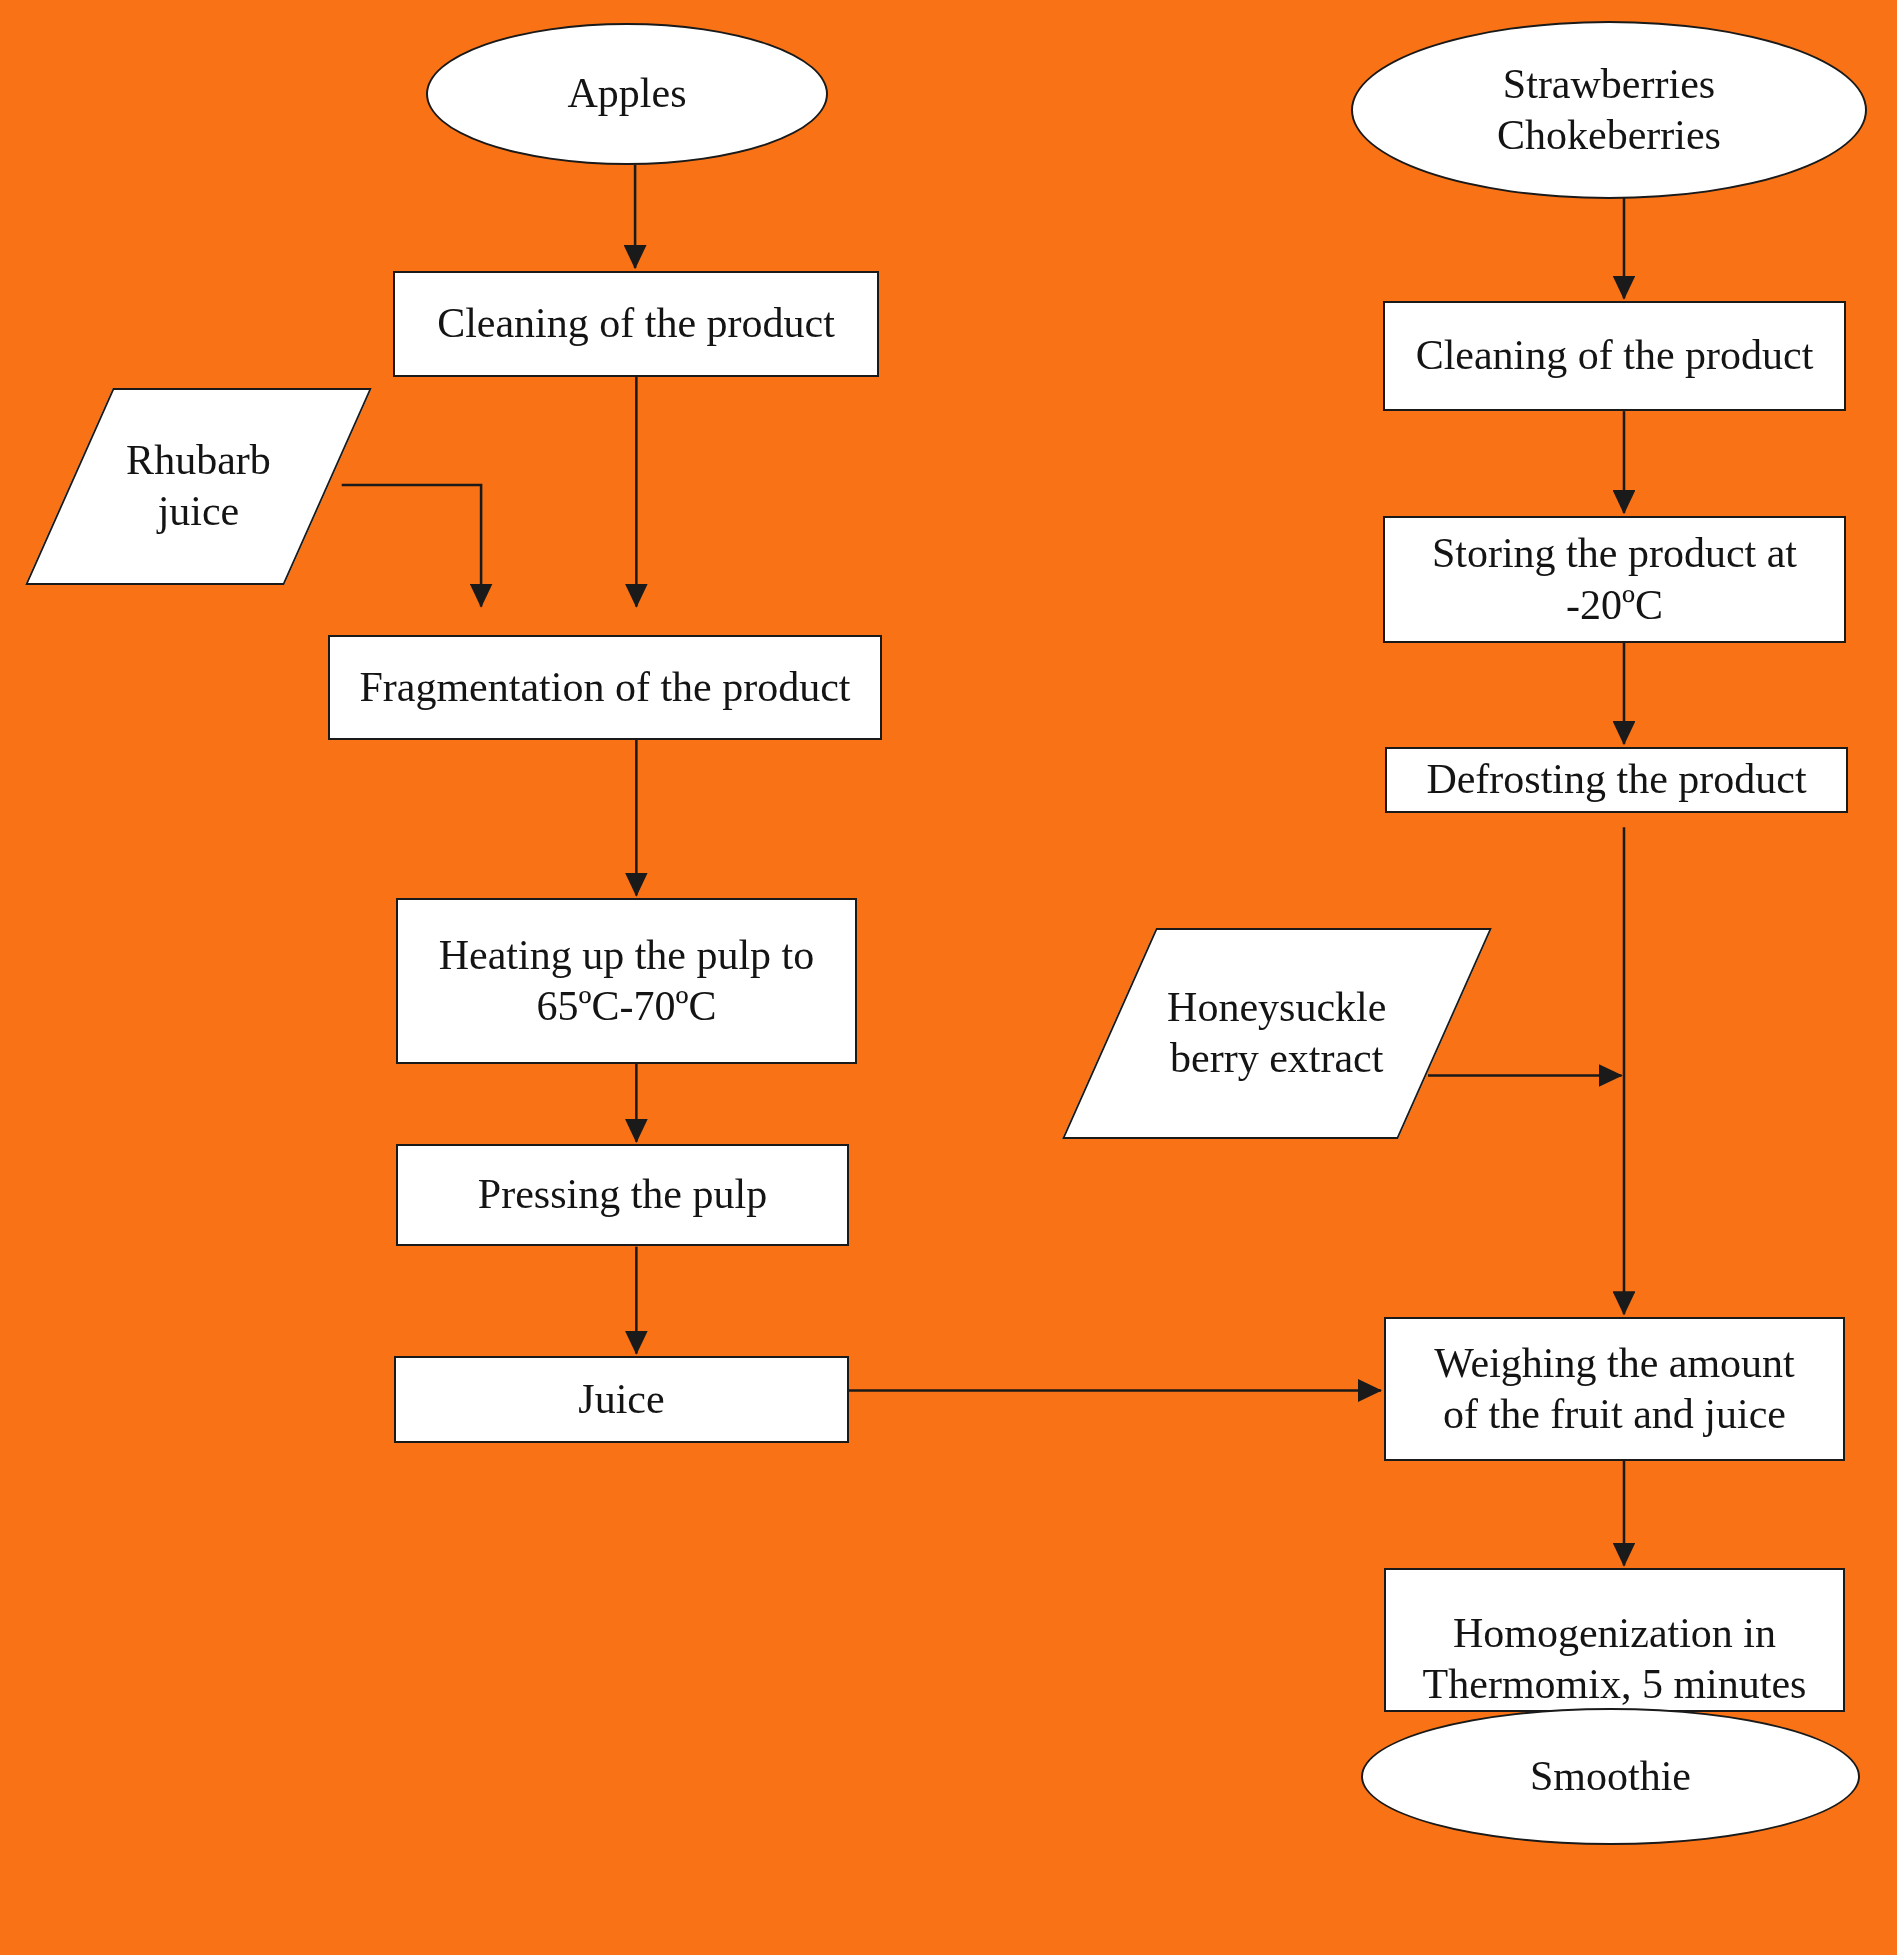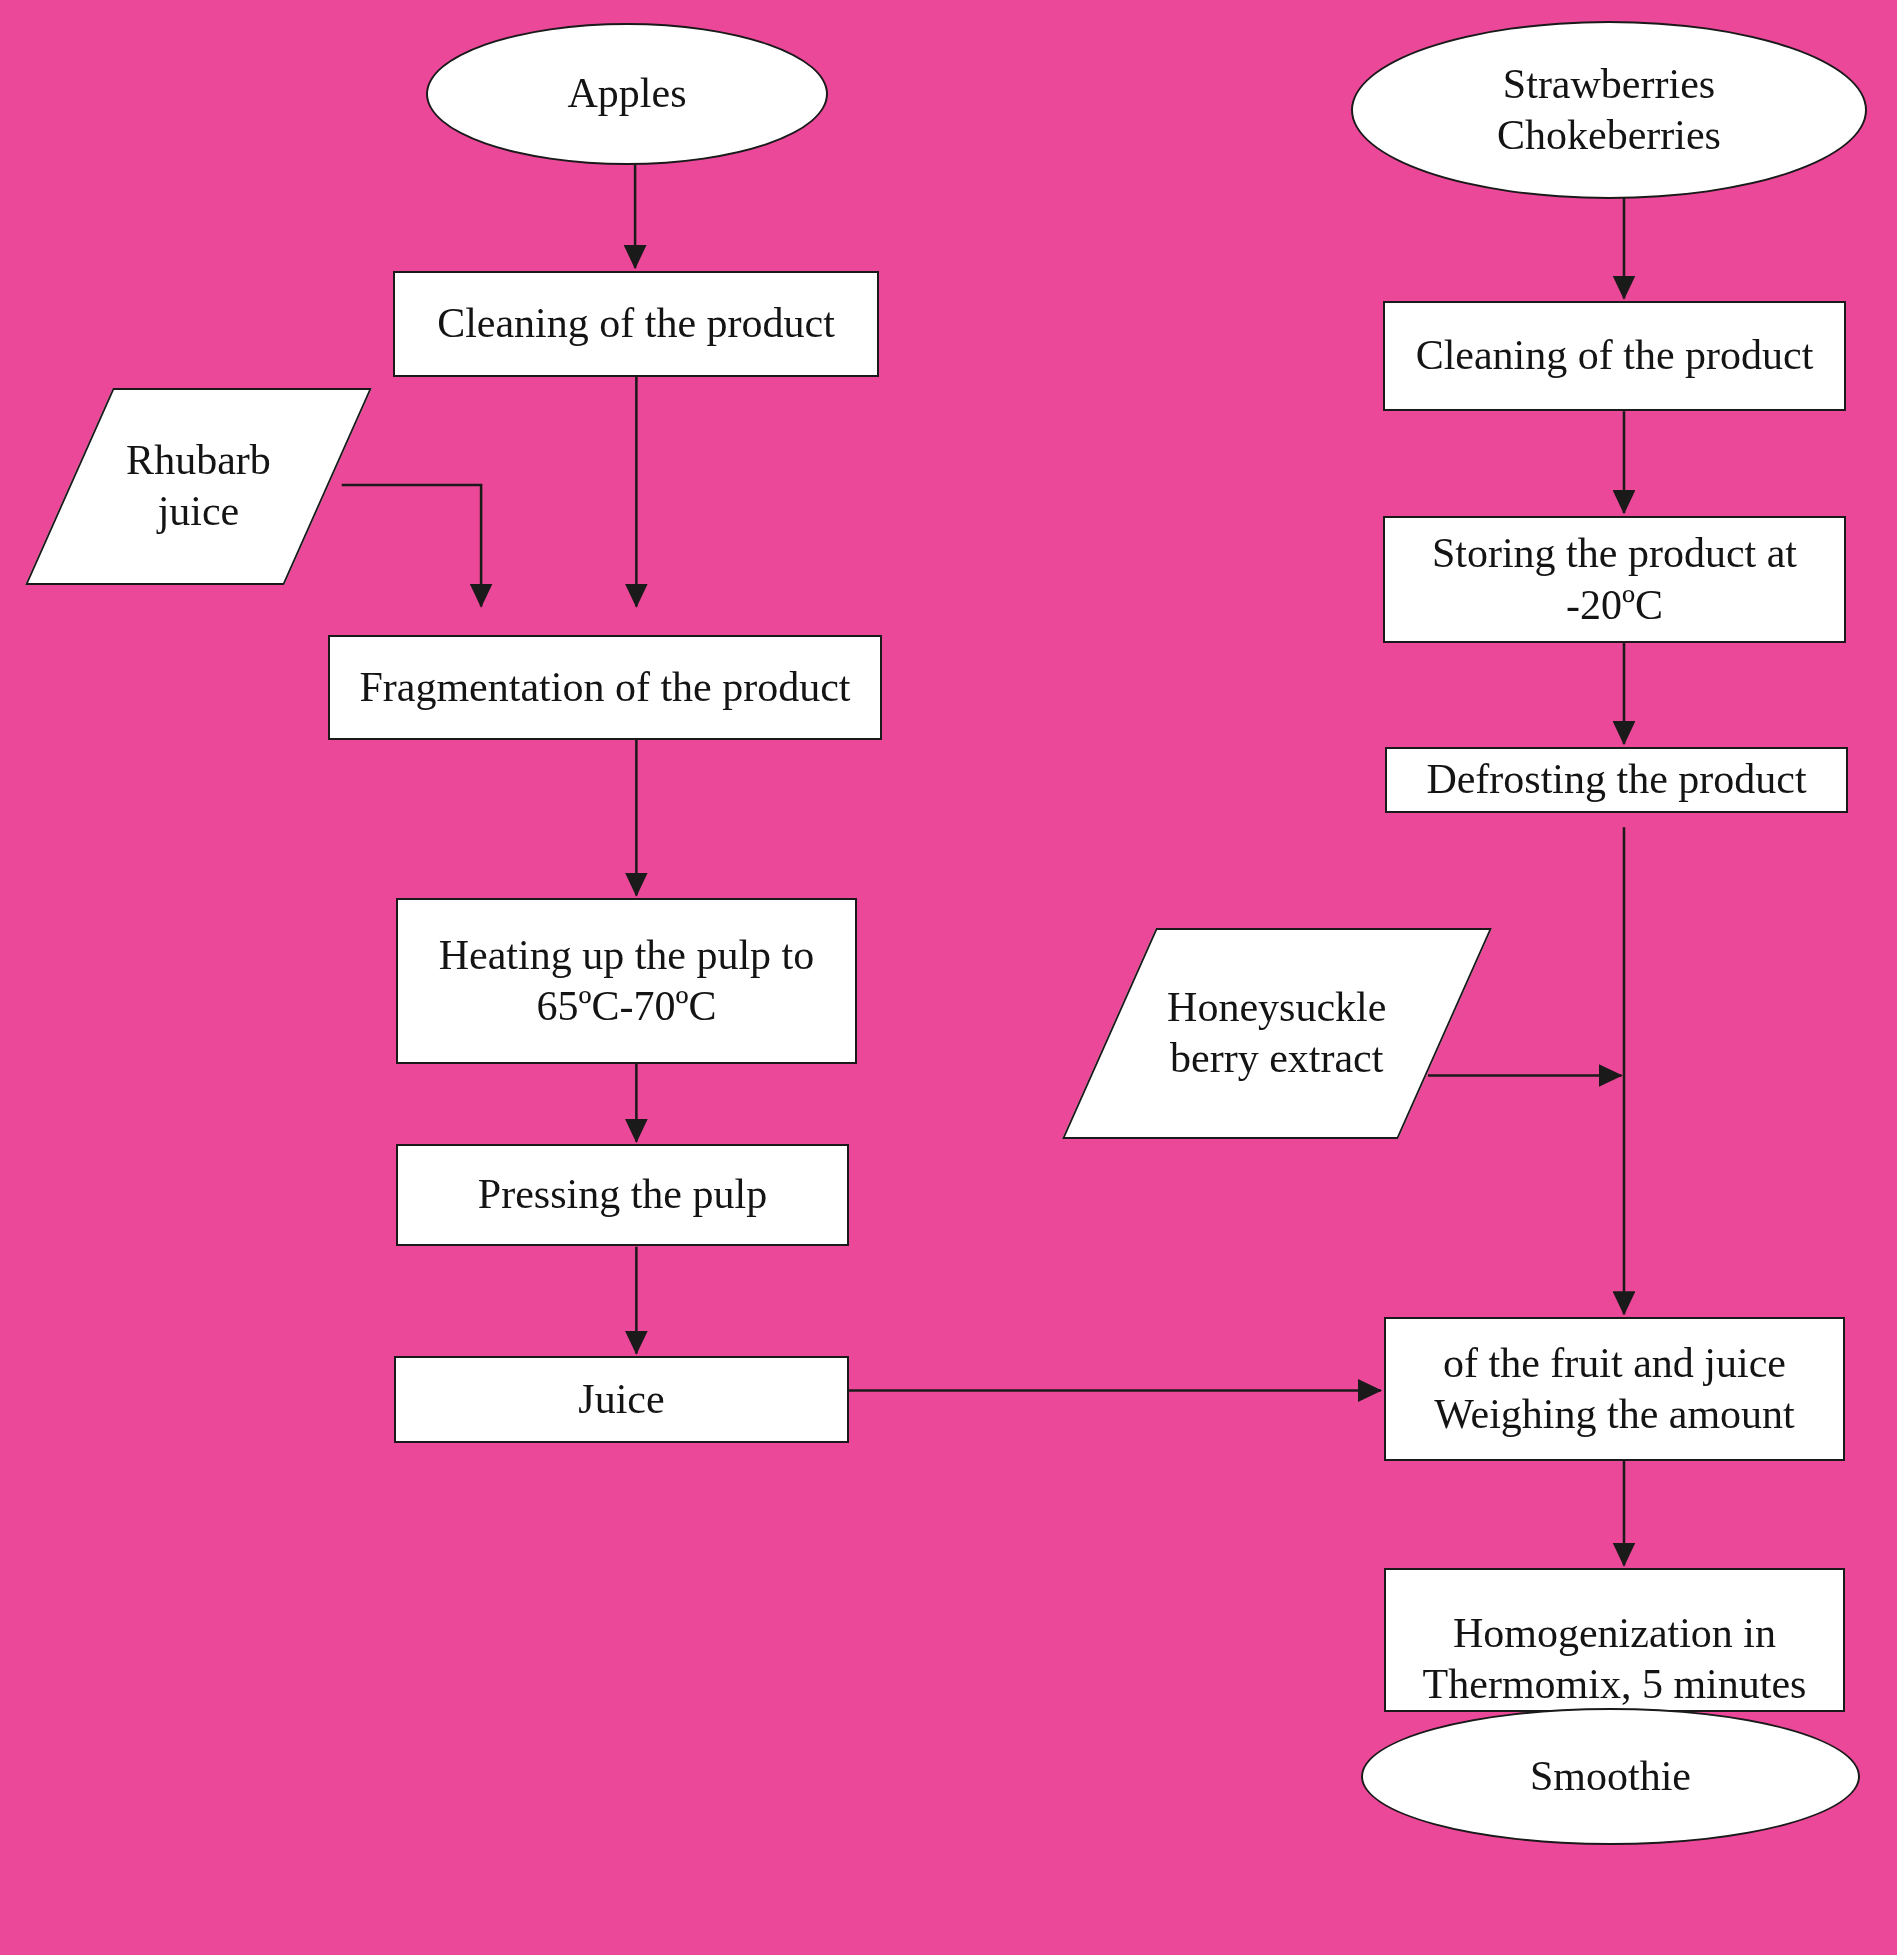--- a/index.html
+++ b/index.html
@@ -4,21 +4,21 @@
 <style>
   html, body {
     margin: 0;
     padding: 0;
     background: #ffffff;
   }
   #canvas {
     position: relative;
     width: 1897px;
     height: 1955px;
-    background: #ec4899;
+    background: #f97316;
     font-family: "Liberation Serif", "DejaVu Serif", serif;
     color: #141414;
     overflow: hidden;
   }
   svg.edge-layer {
     position: absolute;
     left: 0;
     top: 0;
     z-index: 1;
   }
@@ -150,22 +150,22 @@
 
   <div class="node para" id="n-honeysuckle">
     <span class="para-inner">
       <span class="label">Honeysuckle</span>
       <span class="label">berry extract</span>
     </span>
   </div>
 
   <div class="node" id="n-weighing">
     <span>
+      <span class="label">Weighing the amount</span>
       <span class="label">of the fruit and juice</span>
-      <span class="label">Weighing the amount</span>
     </span>
   </div>
 
   <div class="node" id="n-homogenization">
     <span>
       <span class="label">Homogenization in</span>
       <span class="label">Thermomix, 5 minutes</span>
     </span>
   </div>
 

